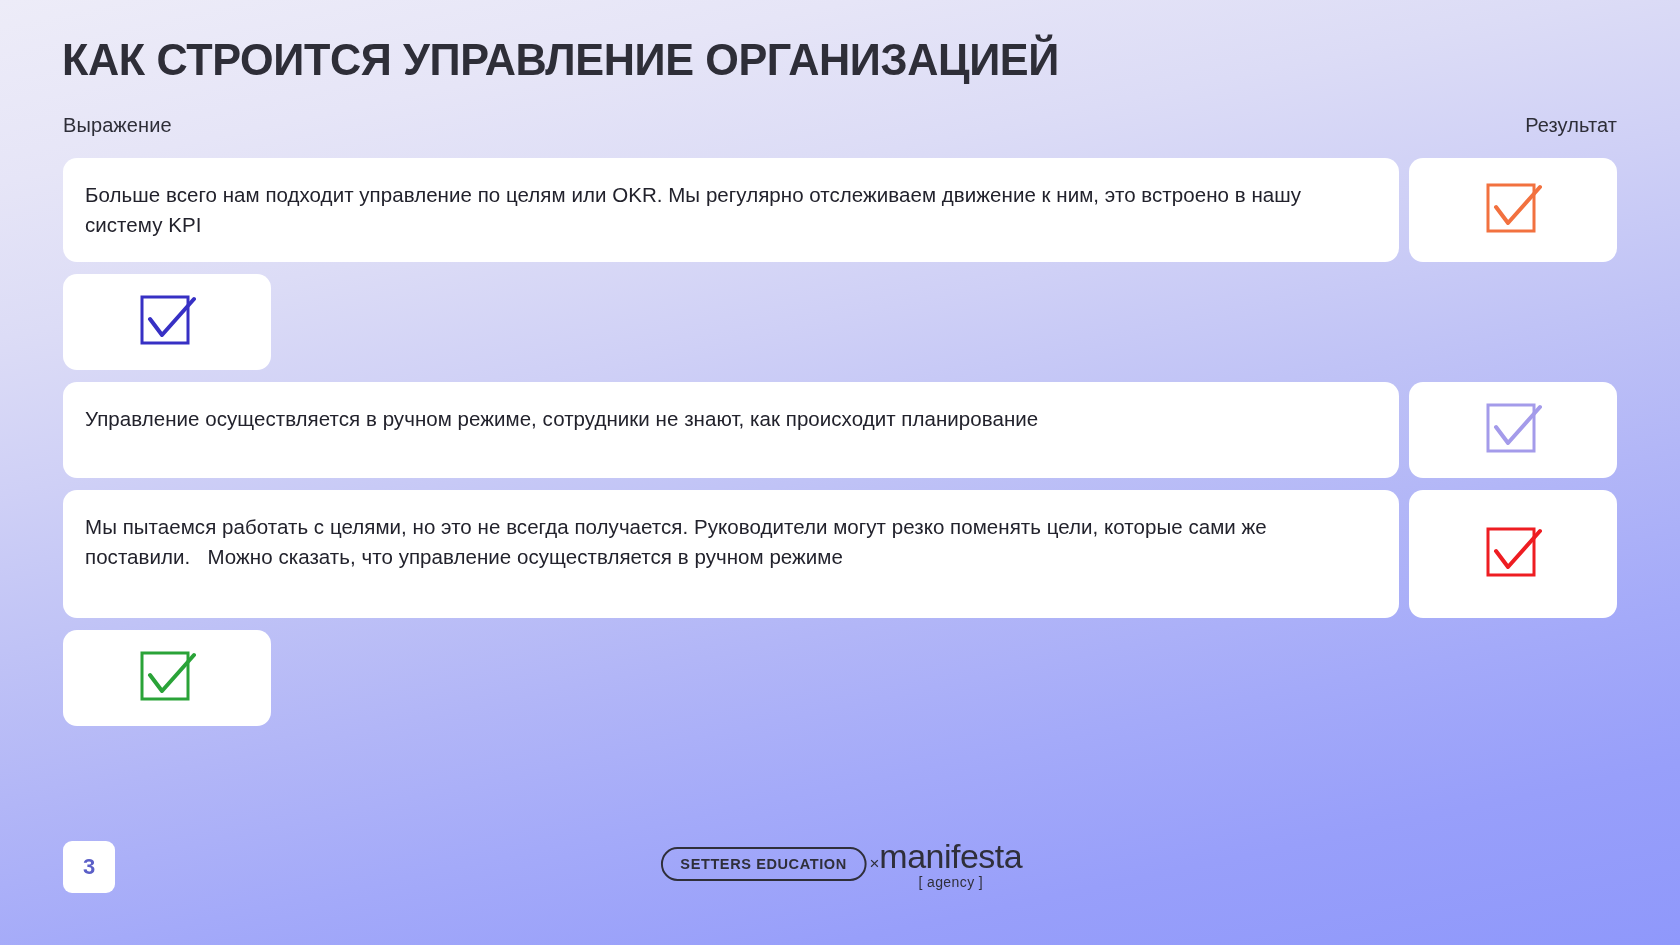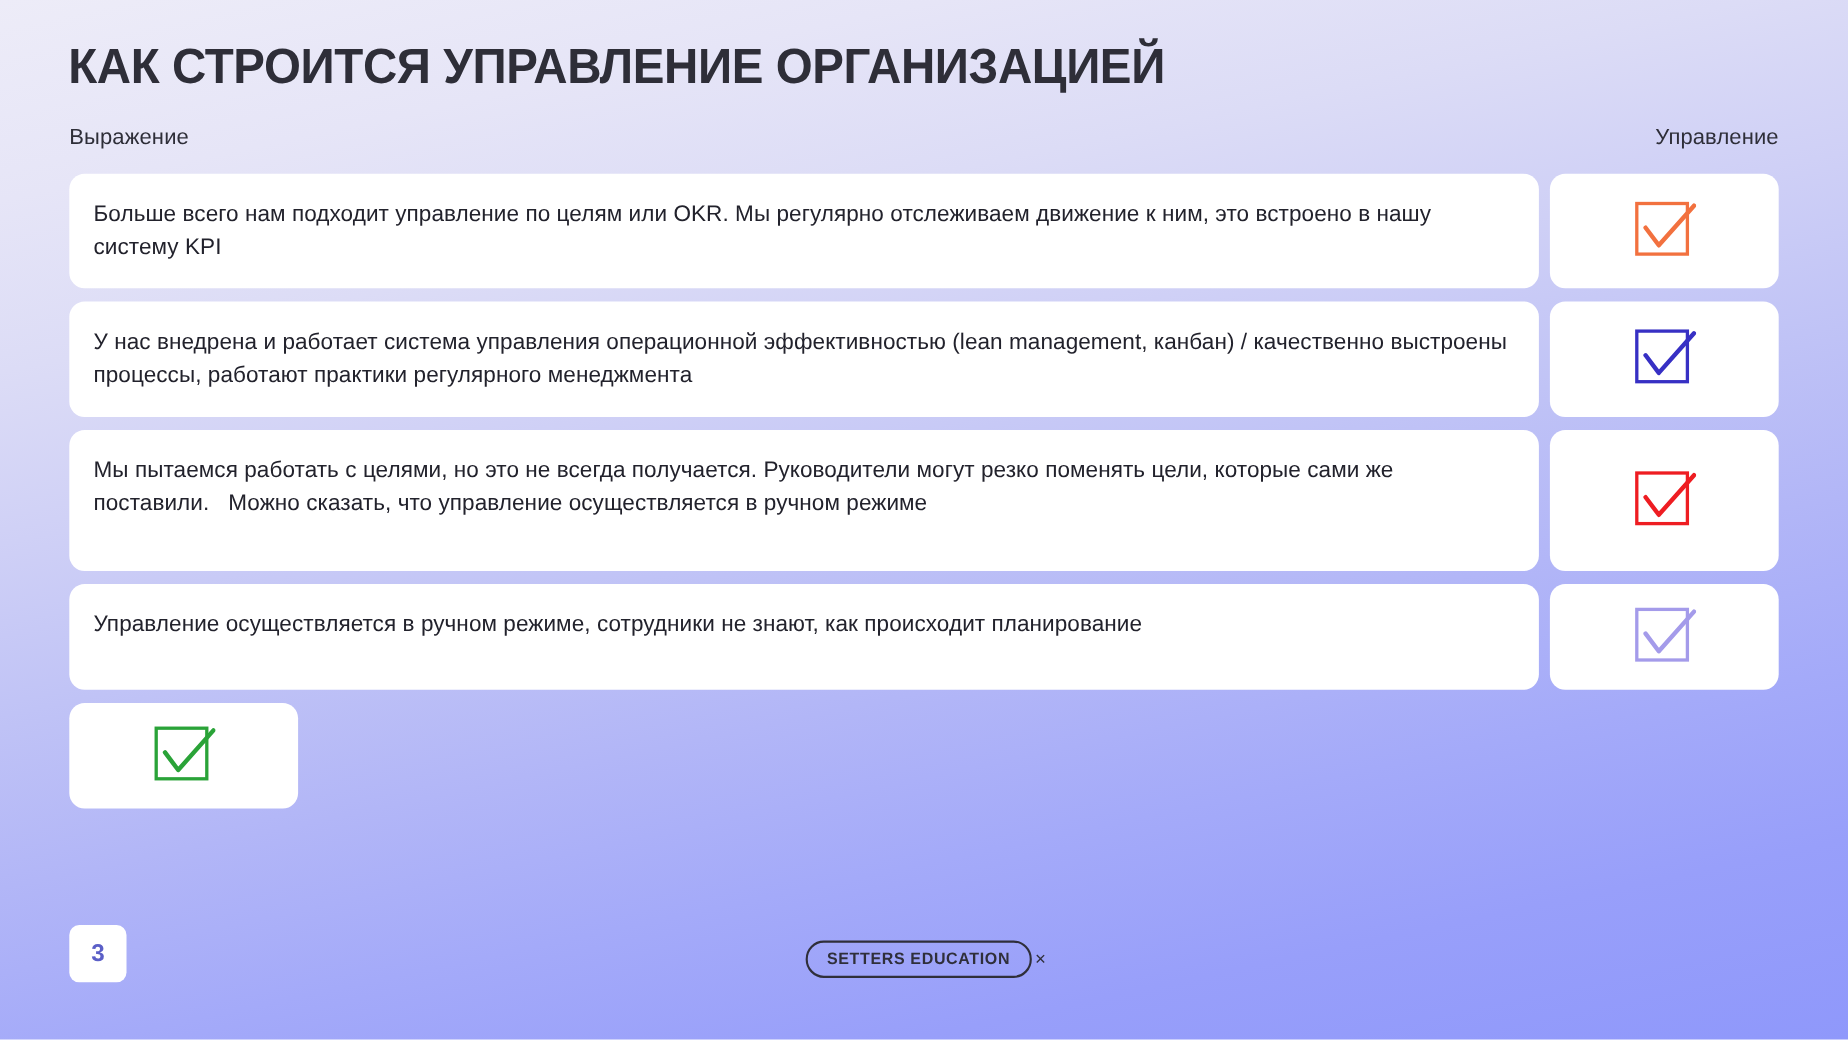--- a/index.html
+++ b/index.html
@@ -163,69 +163,72 @@
   }
 </style>
 </head>
 <body>
 
 <div class="slide">
 
   <h1 class="title">КАК СТРОИТСЯ УПРАВЛЕНИЕ ОРГАНИЗАЦИЕЙ</h1>
 
   <div class="col-head left">Выражение</div>
-  <div class="col-head right">Управление</div>
+  <div class="col-head right">Результат</div>
 
   <div class="rows" id="rows-container">
       <div class="row h2">
         <div class="row-text">Больше всего нам подходит управление по целям или OKR. Мы регулярно отслеживаем движение к ним, это встроено в нашу систему KPI</div>
         <div class="row-result">
           <svg class="check-icon" width="58" height="58" viewBox="0 0 58 58">
             <rect x="4" y="4" width="46" height="46" fill="none" stroke="#f2713f" stroke-width="3"></rect>
             <path d="M12 26 L24 42 L56 6" fill="none" stroke="#f2713f" stroke-width="4" stroke-linecap="round" stroke-linejoin="round"></path>
           </svg>
         </div>
       </div>
       <div class="row h2">
-        <div class="row-text">У нас внедрена и работает система управления операционной эффективностью (lean management, канбан) / качественно выстроены процессы, работают практики регулярного менеджмента</div>
         <div class="row-result">
           <svg class="check-icon" width="58" height="58" viewBox="0 0 58 58">
             <rect x="4" y="4" width="46" height="46" fill="none" stroke="#3730c4" stroke-width="3"></rect>
             <path d="M12 26 L24 42 L56 6" fill="none" stroke="#3730c4" stroke-width="4" stroke-linecap="round" stroke-linejoin="round"></path>
           </svg>
         </div>
       </div>
+      <div class="row h2">
+        <div class="row-text">Управление осуществляется в ручном режиме, сотрудники не знают, как происходит планирование</div>
+        <div class="row-result">
+          <svg class="check-icon" width="58" height="58" viewBox="0 0 58 58">
+            <rect x="4" y="4" width="46" height="46" fill="none" stroke="#a49bea" stroke-width="3"></rect>
+            <path d="M12 26 L24 42 L56 6" fill="none" stroke="#a49bea" stroke-width="4" stroke-linecap="round" stroke-linejoin="round"></path>
+          </svg>
+        </div>
+      </div>
       <div class="row h3">
         <div class="row-text">Мы пытаемся работать с целями, но это не всегда получается. Руководители могут резко поменять цели, которые сами же поставили.   Можно сказать, что управление осуществляется в ручном режиме</div>
         <div class="row-result">
           <svg class="check-icon" width="58" height="58" viewBox="0 0 58 58">
             <rect x="4" y="4" width="46" height="46" fill="none" stroke="#ee1d22" stroke-width="3"></rect>
             <path d="M12 26 L24 42 L56 6" fill="none" stroke="#ee1d22" stroke-width="4" stroke-linecap="round" stroke-linejoin="round"></path>
-          </svg>
-        </div>
-      </div>
-      <div class="row h2">
-        <div class="row-text">Управление осуществляется в ручном режиме, сотрудники не знают, как происходит планирование</div>
-        <div class="row-result">
-          <svg class="check-icon" width="58" height="58" viewBox="0 0 58 58">
-            <rect x="4" y="4" width="46" height="46" fill="none" stroke="#a49bea" stroke-width="3"></rect>
-            <path d="M12 26 L24 42 L56 6" fill="none" stroke="#a49bea" stroke-width="4" stroke-linecap="round" stroke-linejoin="round"></path>
           </svg>
         </div>
       </div>
       <div class="row h2">
         <div class="row-result">
           <svg class="check-icon" width="58" height="58" viewBox="0 0 58 58">
             <rect x="4" y="4" width="46" height="46" fill="none" stroke="#2aa338" stroke-width="3"></rect>
             <path d="M12 26 L24 42 L56 6" fill="none" stroke="#2aa338" stroke-width="4" stroke-linecap="round" stroke-linejoin="round"></path>
           </svg>
         </div>
       </div>
     </div>
 
   <div class="page-badge">3</div>
 
   <div class="footer-logos">
     <div class="setters-pill">SETTERS EDUCATION</div>
     <div class="logo-x">×</div>
+    <div class="manifesta">
+      <div class="manifesta-word">manifesta</div>
+      <div class="manifesta-sub">[ agency ]</div>
+    </div>
   </div>
 
 </div>
 
 </body></html>

